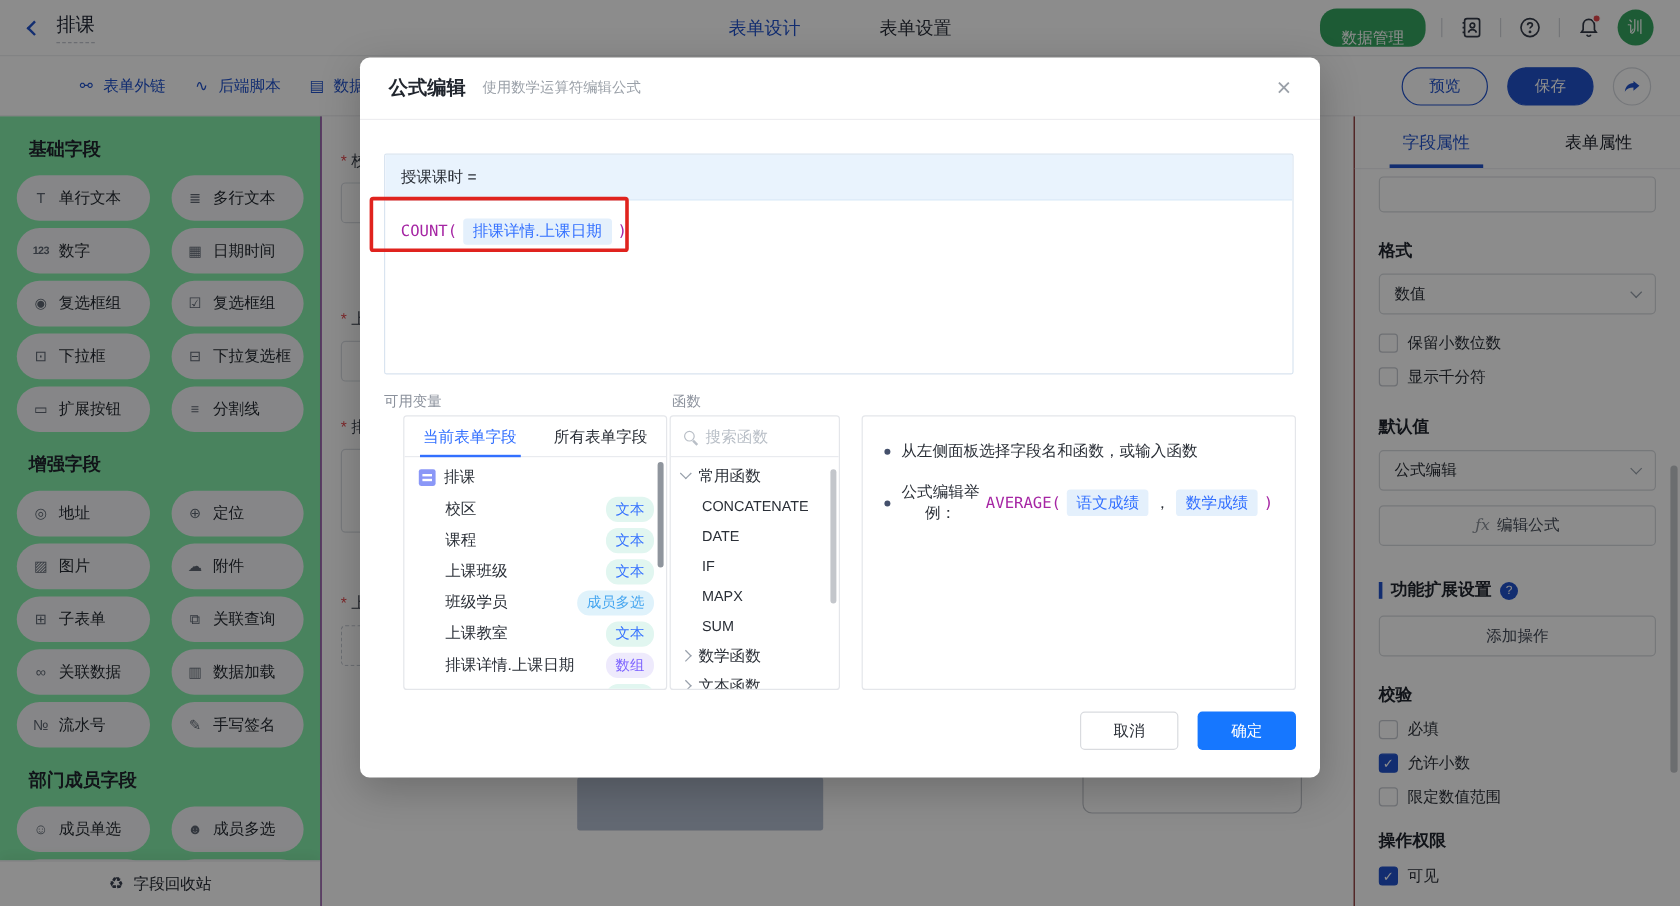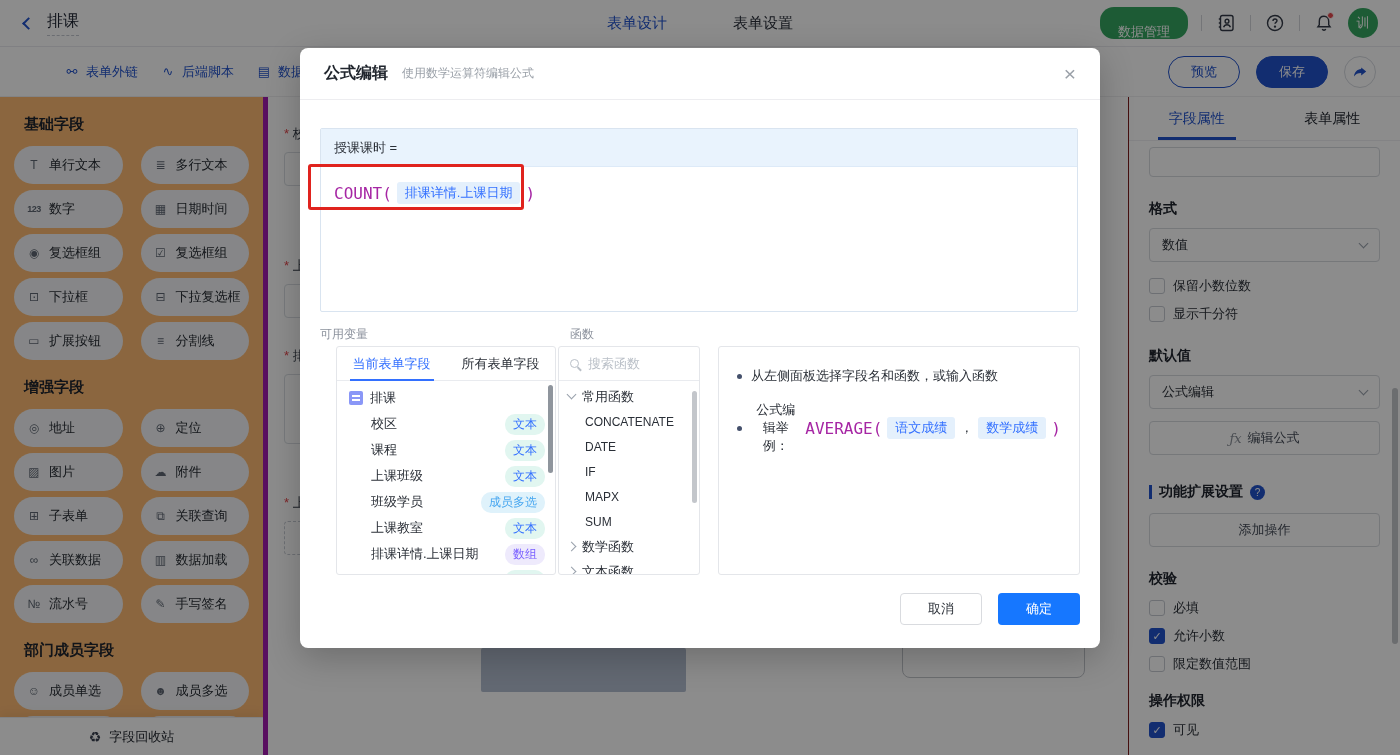--- a/index.html
+++ b/index.html
@@ -25,21 +25,21 @@
   .toolbar { position:absolute; left:0; top:47px; right:0; height:50px; background:#fff; border-bottom:1px solid #eeeef1; display:flex; align-items:center; padding:0 24px; z-index:1; }
   .toolbar-items { display:flex; gap:22px; margin-left:40px; }
   .titem { display:flex; align-items:center; gap:6px; color:#2253cd; font-size:13px; cursor:pointer; }
   .ticon { font-size:13px; width:16px; text-align:center; }
   .tb-right { margin-left:auto; display:flex; align-items:center; gap:16px; }
   .btn-preview { height:32px; padding:0 22px; border-radius:16px; border:1px solid #2253cd; background:#fff; color:#2253cd; font-size:13px; cursor:pointer; font-family:inherit; }
   .btn-save { height:32px; padding:0 22px; border-radius:16px; border:1px solid #2253cd; background:#2253cd; color:#fff; font-size:13px; cursor:pointer; font-family:inherit; }
   .share-btn { width:32px; height:32px; border-radius:50%; border:1px solid #d6d9df; display:flex; align-items:center; justify-content:center; cursor:pointer; }
 
   
-  .sidebar { position:absolute; left:0; top:97px; width:268px; bottom:0; background:#fdba74; border-right:5px solid #a21caf; overflow:hidden; z-index:1; }
+  .sidebar { position:absolute; left:0; top:97px; width:268px; bottom:0; background:#86efac; border-right:1px solid #a21caf; overflow:hidden; z-index:1; }
   .group-title { font-size:15px; font-weight:700; color:#20252e; padding:18px 0 12px 24px; }
   .chips { display:grid; grid-template-columns:1fr 1fr; gap:6px 18px; padding:0 14px; }
   .chip { height:38px; background:#f4f5f7; border-radius:19px; display:flex; align-items:center; gap:7px; padding:0 12px; font-size:13px; color:#262b33; cursor:grab; white-space:nowrap; overflow:hidden; }
   .chip .ci { color:#5f6774; font-size:12px; min-width:16px; text-align:center; }
   .ci.num { font-size:9px; font-weight:700; letter-spacing:-0.5px; }
   .sb-footer { position:absolute; left:0; right:0; bottom:0; height:38px; background:#fff; border-top:1px solid #ececef; box-shadow:0 -4px 10px rgba(0,0,0,0.06); display:flex; align-items:center; justify-content:center; gap:8px; font-size:13px; color:#262b33; cursor:pointer; z-index:2; }
   .ricon { font-size:14px; color:#3a4150; }
 
   
   .canvas { position:absolute; left:269px; top:97px; right:272px; bottom:0; background:#fff; z-index:0; }
@@ -82,21 +82,21 @@
   
   .overlay { position:absolute; inset:0; background:rgba(0,0,0,0.45); z-index:40; }
   .modal { position:absolute; left:300px; top:48px; width:800px; height:600px; background:#fff; border-radius:8px; box-shadow:0 10px 34px rgba(0,0,0,0.22); z-index:50; }
   .m-header { height:52px; display:flex; align-items:center; padding:0 24px; border-bottom:1px solid #ededf0; }
   .m-title { font-size:16px; font-weight:700; color:#21262e; }
   .m-sub { font-size:12px; color:#9aa0a8; margin-left:14px; }
   .m-close { margin-left:auto; font-size:21px; color:#9aa0a8; cursor:pointer; line-height:1; }
   .editor { position:absolute; left:20px; top:80px; width:758px; height:184px; border:1px solid #d9e4f0; border-radius:2px; overflow:hidden; }
   .editor-head { height:38px; background:#e9f3fd; border-bottom:1px solid #ddeaf8; display:flex; align-items:center; padding:0 13px; font-size:13px; color:#2a2f37; }
   .formula-line { padding:15px 13px; display:flex; align-items:center; gap:5px; font-size:13px; }
-  .fn { color:#a626a4; font-family:"DejaVu Sans Mono",monospace; font-size:16px; }
+  .fn { color:#a626a4; font-family:"DejaVu Sans Mono",monospace; font-size:13px; }
   .token { background:#e4f0fc; color:#3370ff; padding:2px 8px; border-radius:3px; font-size:13px; white-space:nowrap; }
   .red-box { position:absolute; left:8px; top:116px; width:216px; height:46px; border:3px solid #e0231e; border-radius:3px; z-index:5; pointer-events:none; }
   .panel-label { position:absolute; top:278px; font-size:12px; color:#8b919c; }
   .vars { position:absolute; left:36px; top:298px; width:220px; height:229px; border:1px solid #e4e6ea; border-radius:3px; overflow:hidden; }
   .vars-tabs { height:34px; display:flex; border-bottom:1px solid #e9ebef; font-size:13px; }
   .vtab { flex:1; display:flex; align-items:center; justify-content:center; color:#2a2f37; cursor:pointer; position:relative; }
   .vtab.active { color:#3370ff; }
   .vtab.active::after { content:""; position:absolute; bottom:-1px; left:50%; transform:translateX(-50%); width:84px; height:2px; background:#3370ff; }
   .vars-list { position:relative; padding-top:4px; }
   .vrow { height:26px; display:flex; align-items:center; padding:0 10px 0 34px; cursor:pointer; }
@@ -405,21 +405,21 @@
     <div class="editor-head">授课课时 =</div>
     <div class="formula-line">
       <span class="fn">COUNT(</span>
       <span class="token">排课详情.上课日期</span>
       <span class="fn">)</span>
     </div>
   </div>
   <div class="red-box"></div>
 
   <div class="panel-label" style="left:20px">可用变量</div>
-  <div class="panel-label" style="left:270px">函数</div>
+  <div class="panel-label" style="left:260px">函数</div>
 
   <div class="vars">
     <div class="vars-tabs" id="vars-tabs">
         <div class="vtab active">当前表单字段</div>
         <div class="vtab">所有表单字段</div>
       </div>
     <div class="vars-list" id="vars-list">
       <div class="vscroll"></div>
     <div class="vrow vroot">
           <span class="doc-icon"></span>

